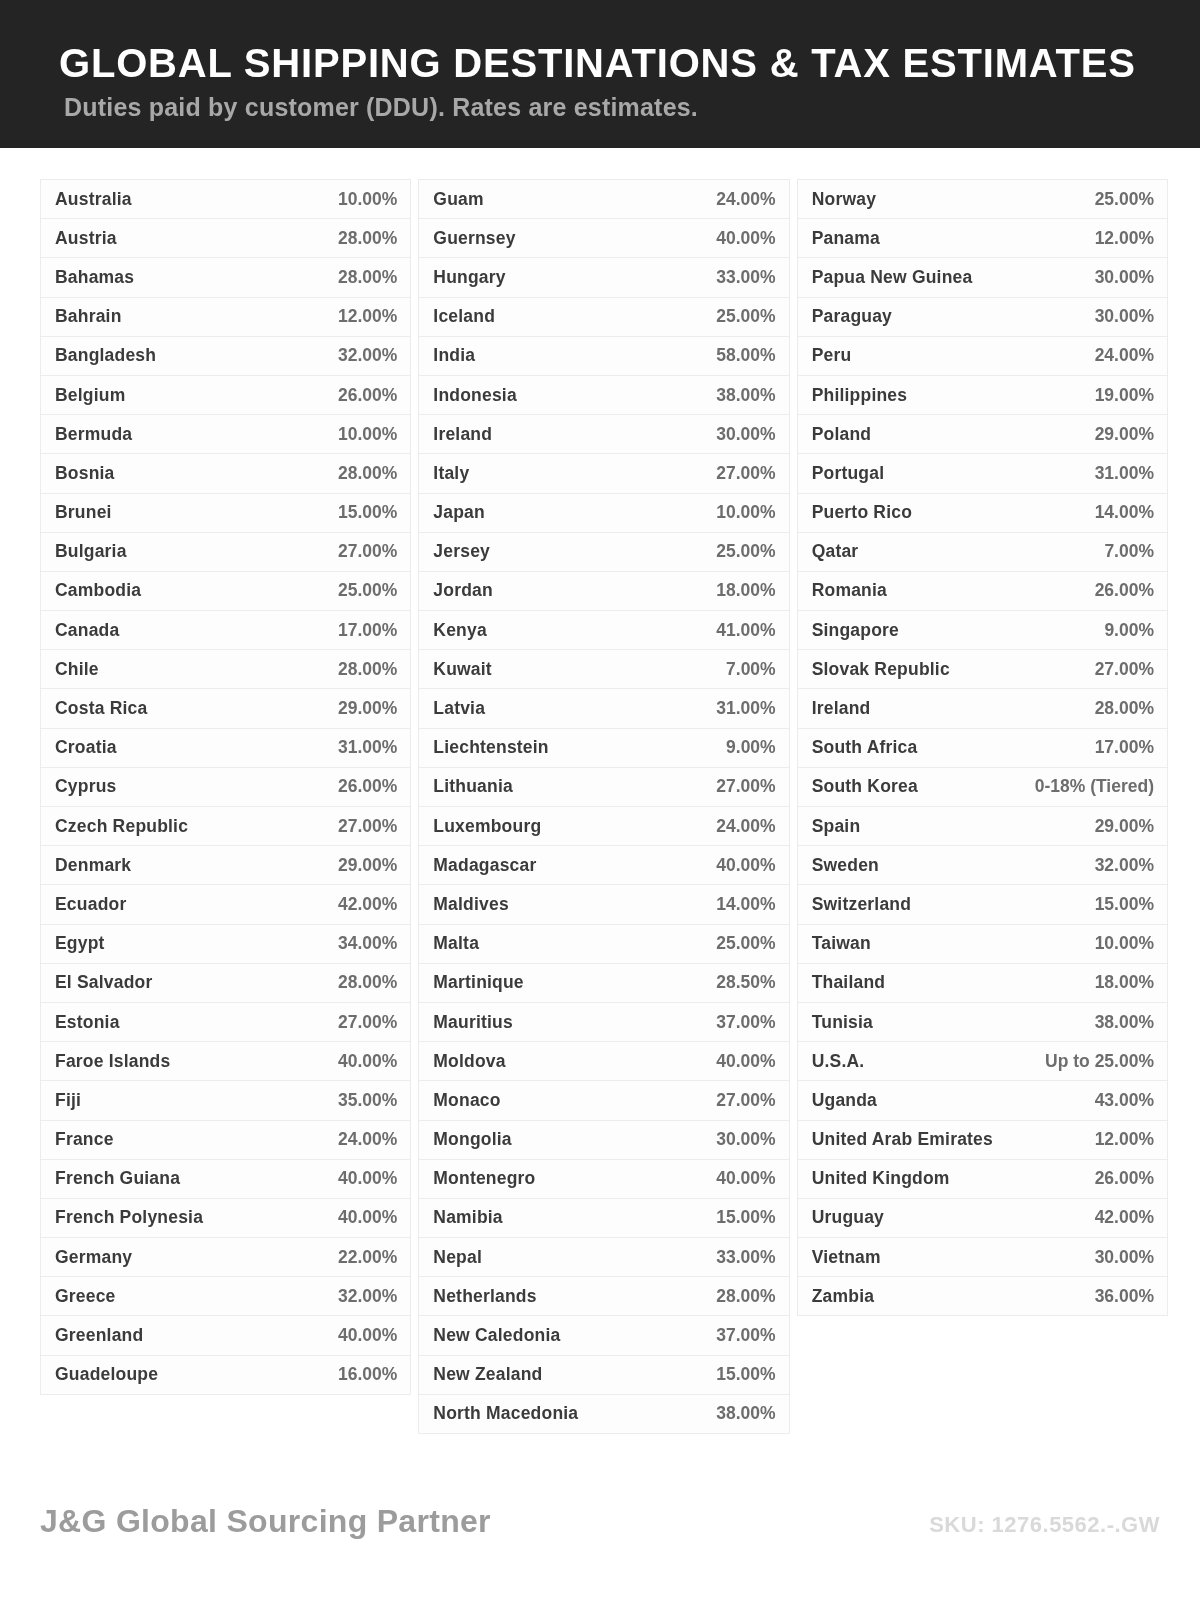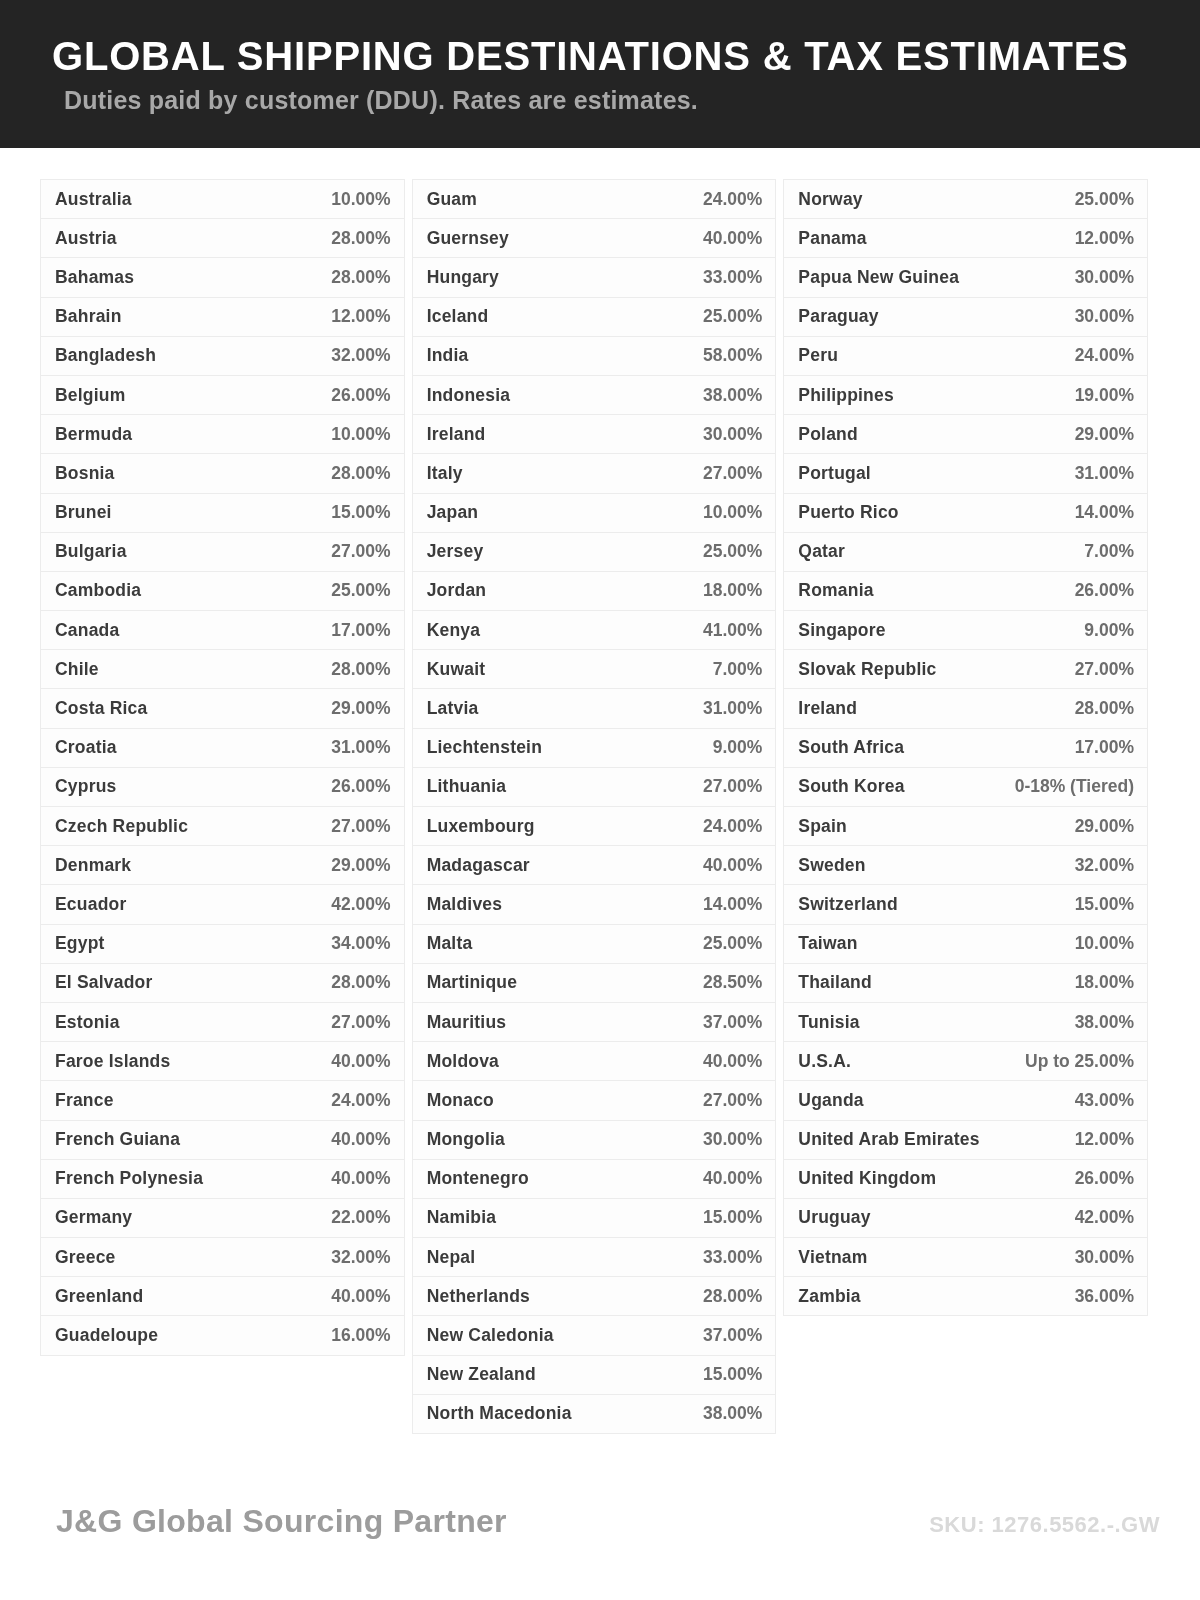--- a/index.html
+++ b/index.html
@@ -11,36 +11,36 @@
     position: relative;
     overflow: hidden;
   }
   .banner {
     background: #242424;
     height: 148px;
     box-sizing: border-box;
     padding: 34px 40px 0 52px;
   }
   .banner h1 {
-    margin: 0;
+    margin: 7px;
     color: #ffffff;
     font-size: 40px;
     font-weight: bold;
     letter-spacing: 0.8px;
     white-space: nowrap;
   }
   .banner p {
     margin: 7px 0 0 12px;
     color: #a8a8a8;
     font-size: 25px;
     font-weight: bold;
     letter-spacing: 0.2px;
   }
   .table-area {
-    margin: 31px 52px 0 40px;
+    margin: 31px 32px 0 40px;
     display: grid;
     grid-template-columns: 1fr 1fr 1fr;
     column-gap: 7px;
     align-items: start;
   }
   .col {
     border: 1px solid #ececec;
     background: #fdfdfd;
   }
   .row {
@@ -68,21 +68,20 @@
     text-align: right;
   }
   .footer {
     position: absolute;
     left: 40px;
     right: 40px;
     top: 1503px;
     display: flex;
     justify-content: space-between;
     align-items: baseline;
-    margin-left: 16px;
   }
   .brand {
     color: #9c9c9c;
     font-size: 32px;
     font-weight: bold;
     letter-spacing: 0.3px;
   }
   .sku {
     color: #d9d9d9;
     font-size: 22px;
@@ -211,20 +210,24 @@
         <div class="row">
           <span class="country">Estonia</span>
           <span class="rate">27.00%</span>
         </div>
 
         <div class="row">
           <span class="country">Faroe Islands</span>
           <span class="rate">40.00%</span>
         </div>
 
+        <div class="row">
+          <span class="country">Fiji</span>
+          <span class="rate">35.00%</span>
+        </div>
 
 
         <div class="row">
           <span class="country">France</span>
           <span class="rate">24.00%</span>
         </div>
 
         <div class="row">
           <span class="country">French Guiana</span>
           <span class="rate">40.00%</span>

